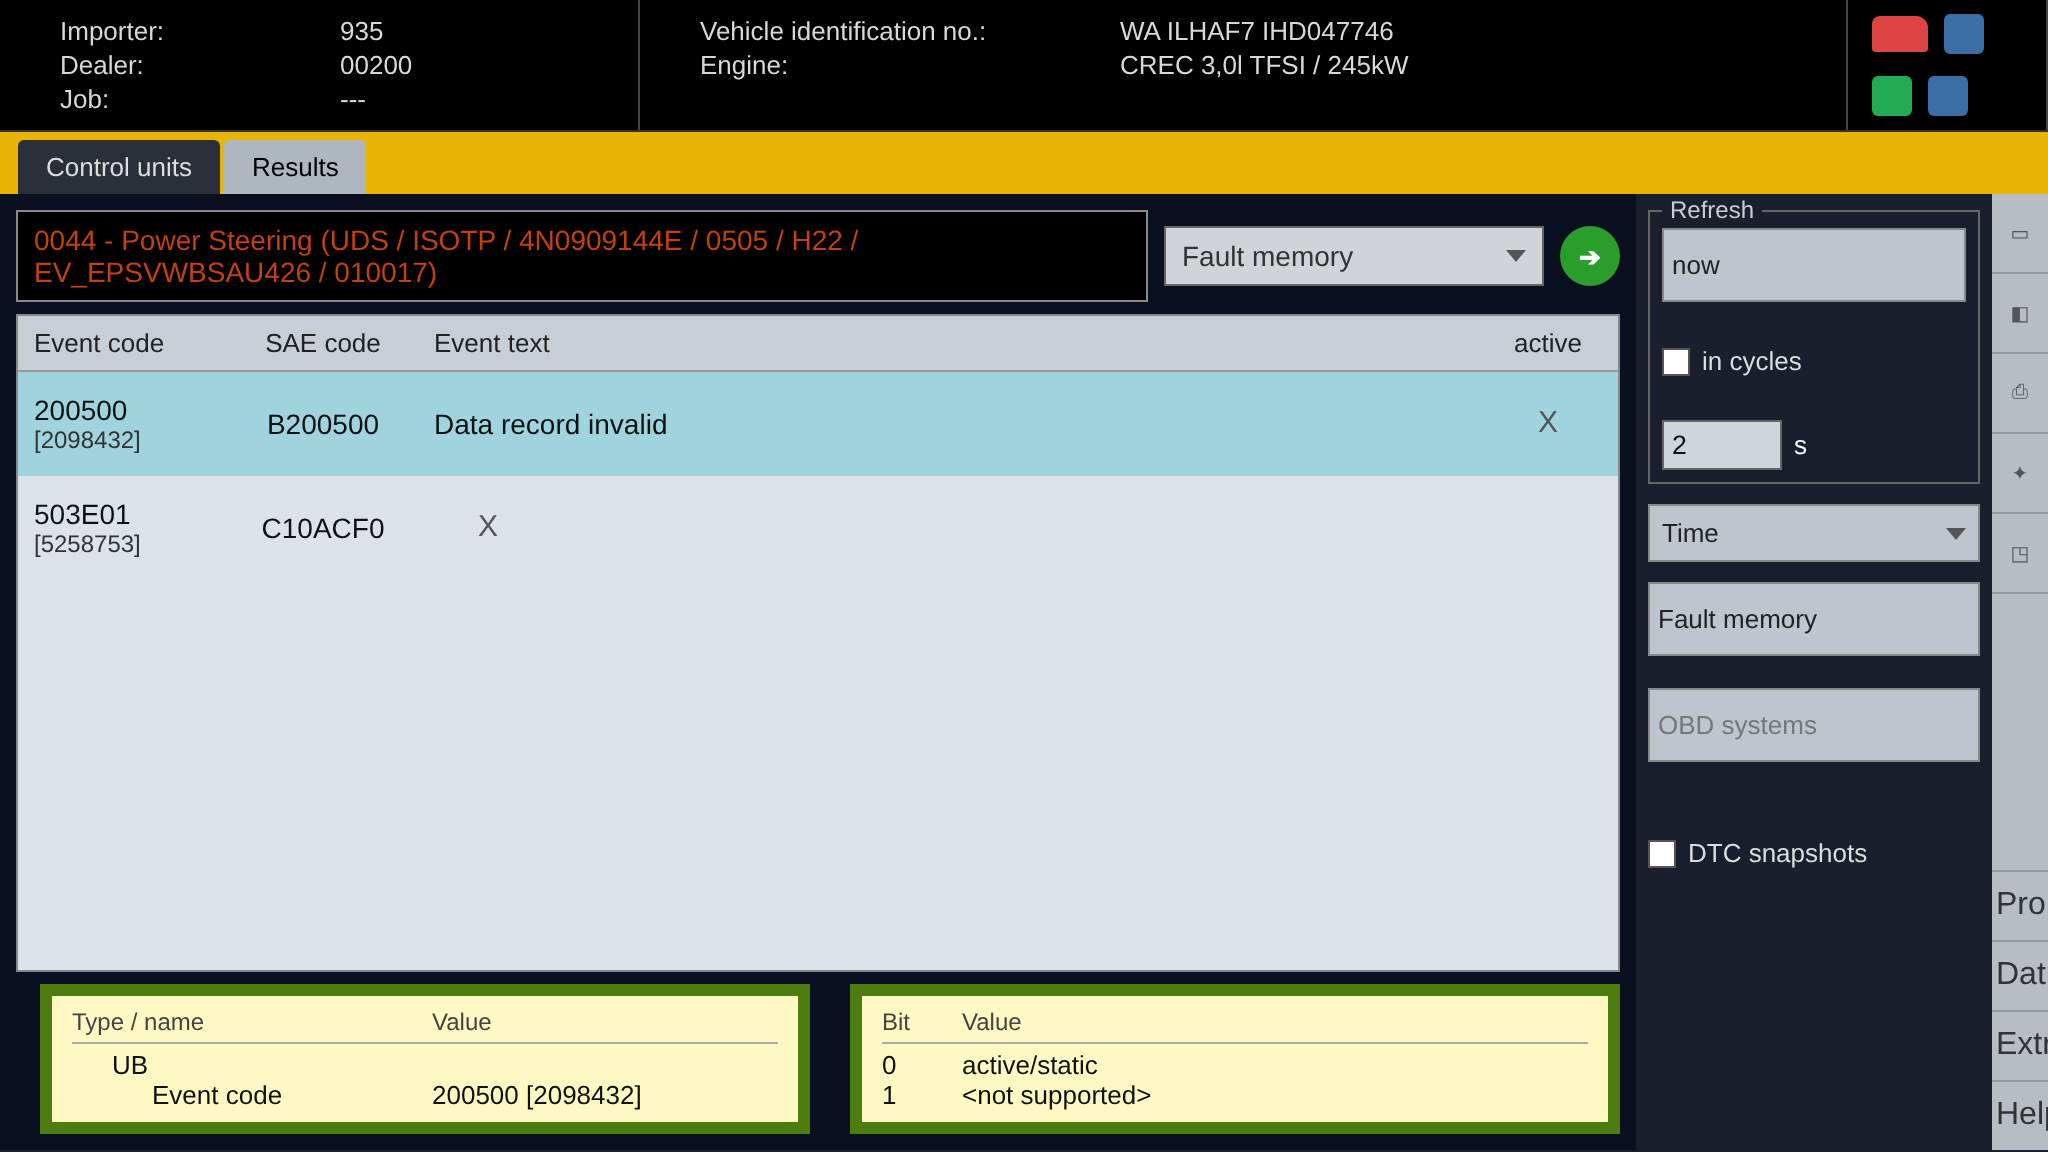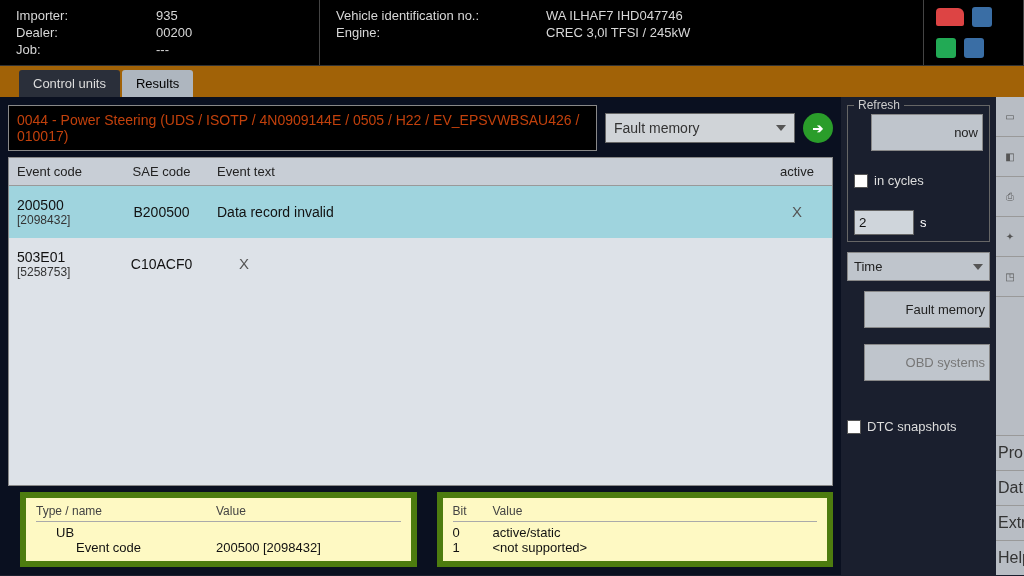--- a/index.html
+++ b/index.html
@@ -2,25 +2,25 @@
 <html><head>
 <meta charset="utf-8">
 <style>
   * { box-sizing: border-box; margin: 0; padding: 0; font-family: Arial, sans-serif; }
   body { background: #1a1f2e; width: 1024px; height: 576px; overflow: hidden; color: #fff; font-size: 13px; }
   .top-header { display: flex; background: #000; border-bottom: 1px solid #333; }
   .top-block { padding: 6px 12px; border-right: 1px solid #444; }
   .top-block.left { width: 320px; }
   .top-block.mid { flex: 1; }
   .top-block.right { width: 100px; display: flex; gap: 8px; align-items: center; flex-wrap: wrap; }
-  .kv-row { display: flex; font-size: 13px; color: #d8d8d8; margin: 2px 4px; }
+  .kv-row { display: flex; font-size: 13px; color: #d8d8d8; margin: 2px 18px; }
   .kv-row .k { width: 140px; }
   .car-icon { width: 28px; height: 18px; background: #d44; border-radius: 4px 6px 2px 2px; }
   .blue-ic { width: 20px; height: 20px; background: #3a6ea5; border-radius: 3px; }
-  .tabs { display: flex; background: #a16207; padding: 4px 4px 0 19px; }
+  .tabs { display: flex; background: #eab308; padding: 4px 4px 0 9px; }
   .tab { padding: 6px 14px; color: #ddd; font-size: 13px; background: #2a2f3a; border-radius: 3px 3px 0 0; margin-right: 2px; cursor: pointer; }
   .tab.active { background: #aeb6bf; color: #000; }
   .main-area { display: flex; height: calc(576px - 68px - 30px); }
   .content { flex: 1; background: #0a1020; padding: 8px; display: flex; flex-direction: column; }
   .module-bar { display: flex; gap: 8px; margin-bottom: 6px; align-items: center; }
   .module-input { flex: 1; background: #000; border: 1px solid #888; color: #c2410c; padding: 6px 8px; font-size: 14px; }
   .mode-select { width: 190px; background: #d0d4d8; color: #333; padding: 6px 8px; font-size: 14px; border: 1px solid #666; display: flex; justify-content: space-between; align-items: center; }
   .go-btn { width: 30px; height: 30px; background: #2a9d2a; border-radius: 50%; display: flex; align-items: center; justify-content: center; color: #fff; font-weight: bold; cursor: pointer; }
   .table-wrap { flex: 1; background: #dde2e8; color: #111; border: 1px solid #888; overflow: hidden; }
   .thead { display: flex; background: #c8ced6; font-size: 13px; color: #222; border-bottom: 1px solid #999; }
@@ -30,24 +30,24 @@
   .col-txt { flex: 1; }
   .col-act { width: 70px; text-align: center; }
   .trow { display: flex; font-size: 14px; border-bottom: 1px solid transparent; align-items: center; min-height: 52px; }
   .trow.sel { background: #9fd4de; }
   .trow > div { padding: 6px 8px; }
   .ec-sub { font-size: 12px; color: #333; }
   .xbtn { cursor: pointer; font-size: 15px; color: #555; text-align: center; }
   .detail-row { display: flex; gap: 8px; margin-top: 6px; }
   .detail-box { flex: 1; background: #fef9c3; color: #111; border: 6px solid #4d7c0f; padding: 6px 10px; font-size: 13px; margin-left: 12px; }
   .dhead { display: flex; color: #444; font-size: 12px; border-bottom: 1px solid #aaa; padding-bottom: 3px; margin-bottom: 3px; }
-  .sidebar-right { width: 155px; background: #1a1f2e; padding: 8px 6px; display: flex; flex-direction: column; gap: 10px; }
+  .sidebar-right { width: 178px; background: #1a1f2e; padding: 8px 6px; display: flex; flex-direction: column; gap: 10px; }
   .fieldset { border: 1px solid #666; padding: 8px 6px 6px; position: relative; }
   .fieldset-label { position: absolute; top: -8px; left: 6px; background: #1a1f2e; padding: 0 4px; font-size: 12px; color: #ccc; }
-  .sb-btn { background: #bfc5cc; color: #222; padding: 10px 4px; text-align: right; font-size: 13px; cursor: pointer; border: 1px solid #888; margin-bottom: 6px; margin-left: 17px; }
+  .sb-btn { background: #bfc5cc; color: #222; padding: 10px 4px; text-align: left; font-size: 13px; cursor: pointer; border: 1px solid #888; margin-bottom: 6px; }
   .sb-btn.dis { color: #777; }
   .chk { display: flex; align-items: center; gap: 6px; font-size: 13px; color: #ddd; margin: 22px 0; }
   .chkbox { width: 14px; height: 14px; background: #fff; border: 1px solid #555; }
   .num-in { width: 60px; background: #cfd5db; color: #111; padding: 4px; border: 1px solid #666; }
   .sel-time { background: #bfc5cc; color: #222; padding: 6px; display: flex; justify-content: space-between; align-items: center; border: 1px solid #888; }
   .far-right { width: 28px; background: #b8bdc4; display: flex; flex-direction: column; }
   .fr-ic { height: 40px; border-bottom: 1px solid #999; display: flex; align-items: center; justify-content: center; color: #555; font-size: 10px; cursor: pointer; }
   .fr-btn { writing-mode: horizontal-tb; padding: 8px 2px; font-size: 16px; color: #333; border-top: 1px solid #999; cursor: pointer; text-align: left; overflow: hidden; }
   .chev { width: 0; height: 0; border-left: 5px solid transparent; border-right: 5px solid transparent; border-top: 6px solid #555; }
 </style>

